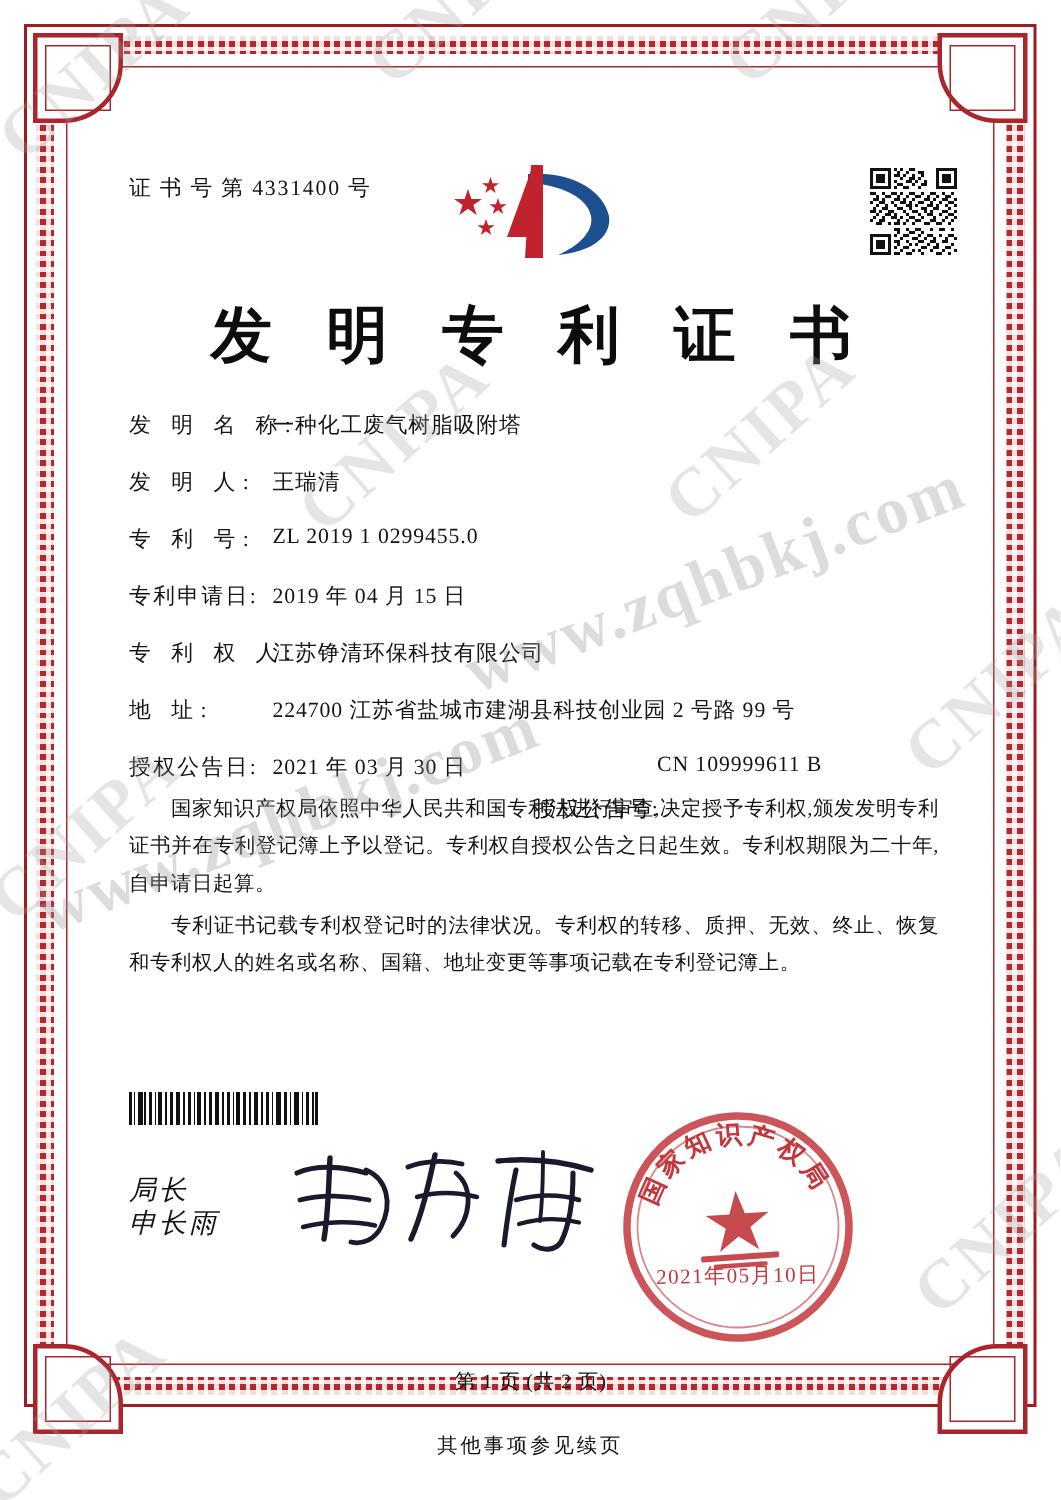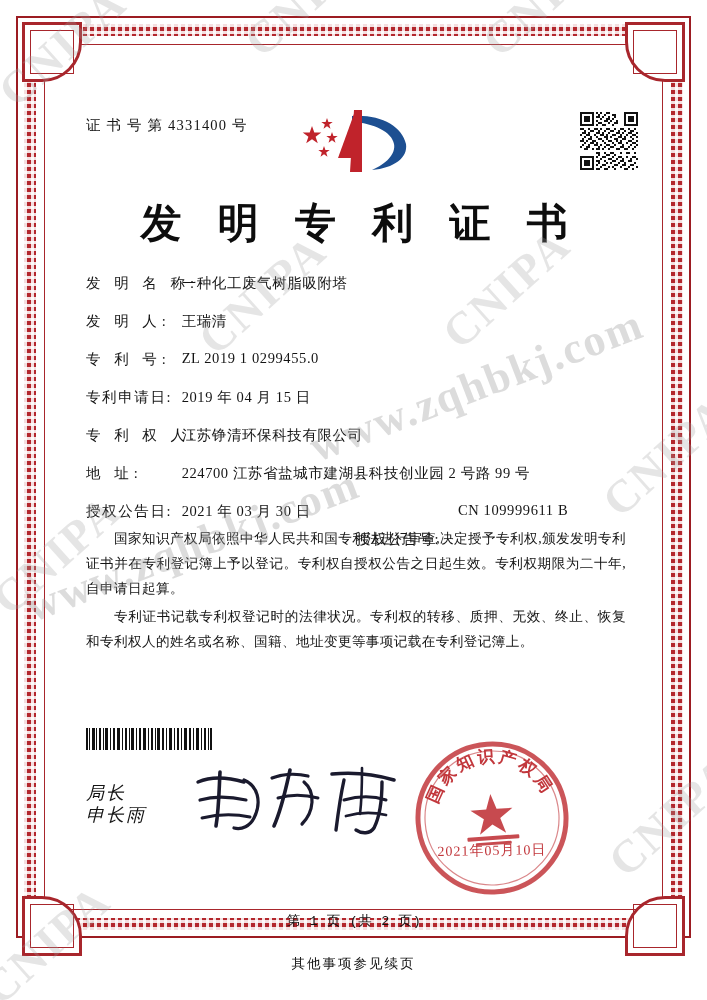--- a/index.html
+++ b/index.html
@@ -199,21 +199,21 @@
   }
   .frow .second-label {
     position: absolute;
     left: 270px;
     top: 0;
     letter-spacing: 1.2px;
     margin-top: 28px;
   }
   .frow .second-value {
     position: absolute;
-    left: 372px;
+    left: 352px;
     top: 0;
     letter-spacing: 0.6px;
   }
 
   .para {
     position: absolute;
     left: 26px;
     width: 540px;
     font-size: 13.6px;
     line-height: 25px;
@@ -273,21 +273,20 @@
 
   .page-no {
     position: absolute;
     left: 0;
     right: 0;
     top: 848px;
     text-align: center;
     font-size: 13.5px;
     letter-spacing: 0.6px;
     color: #141414;
-    font-family: Liberation Mono, monospace;
   }
 
   .footer-note {
     position: absolute;
     left: 0;
     right: 0;
     top: 955px;
     text-align: center;
     font-size: 13.5px;
     letter-spacing: 2px;

